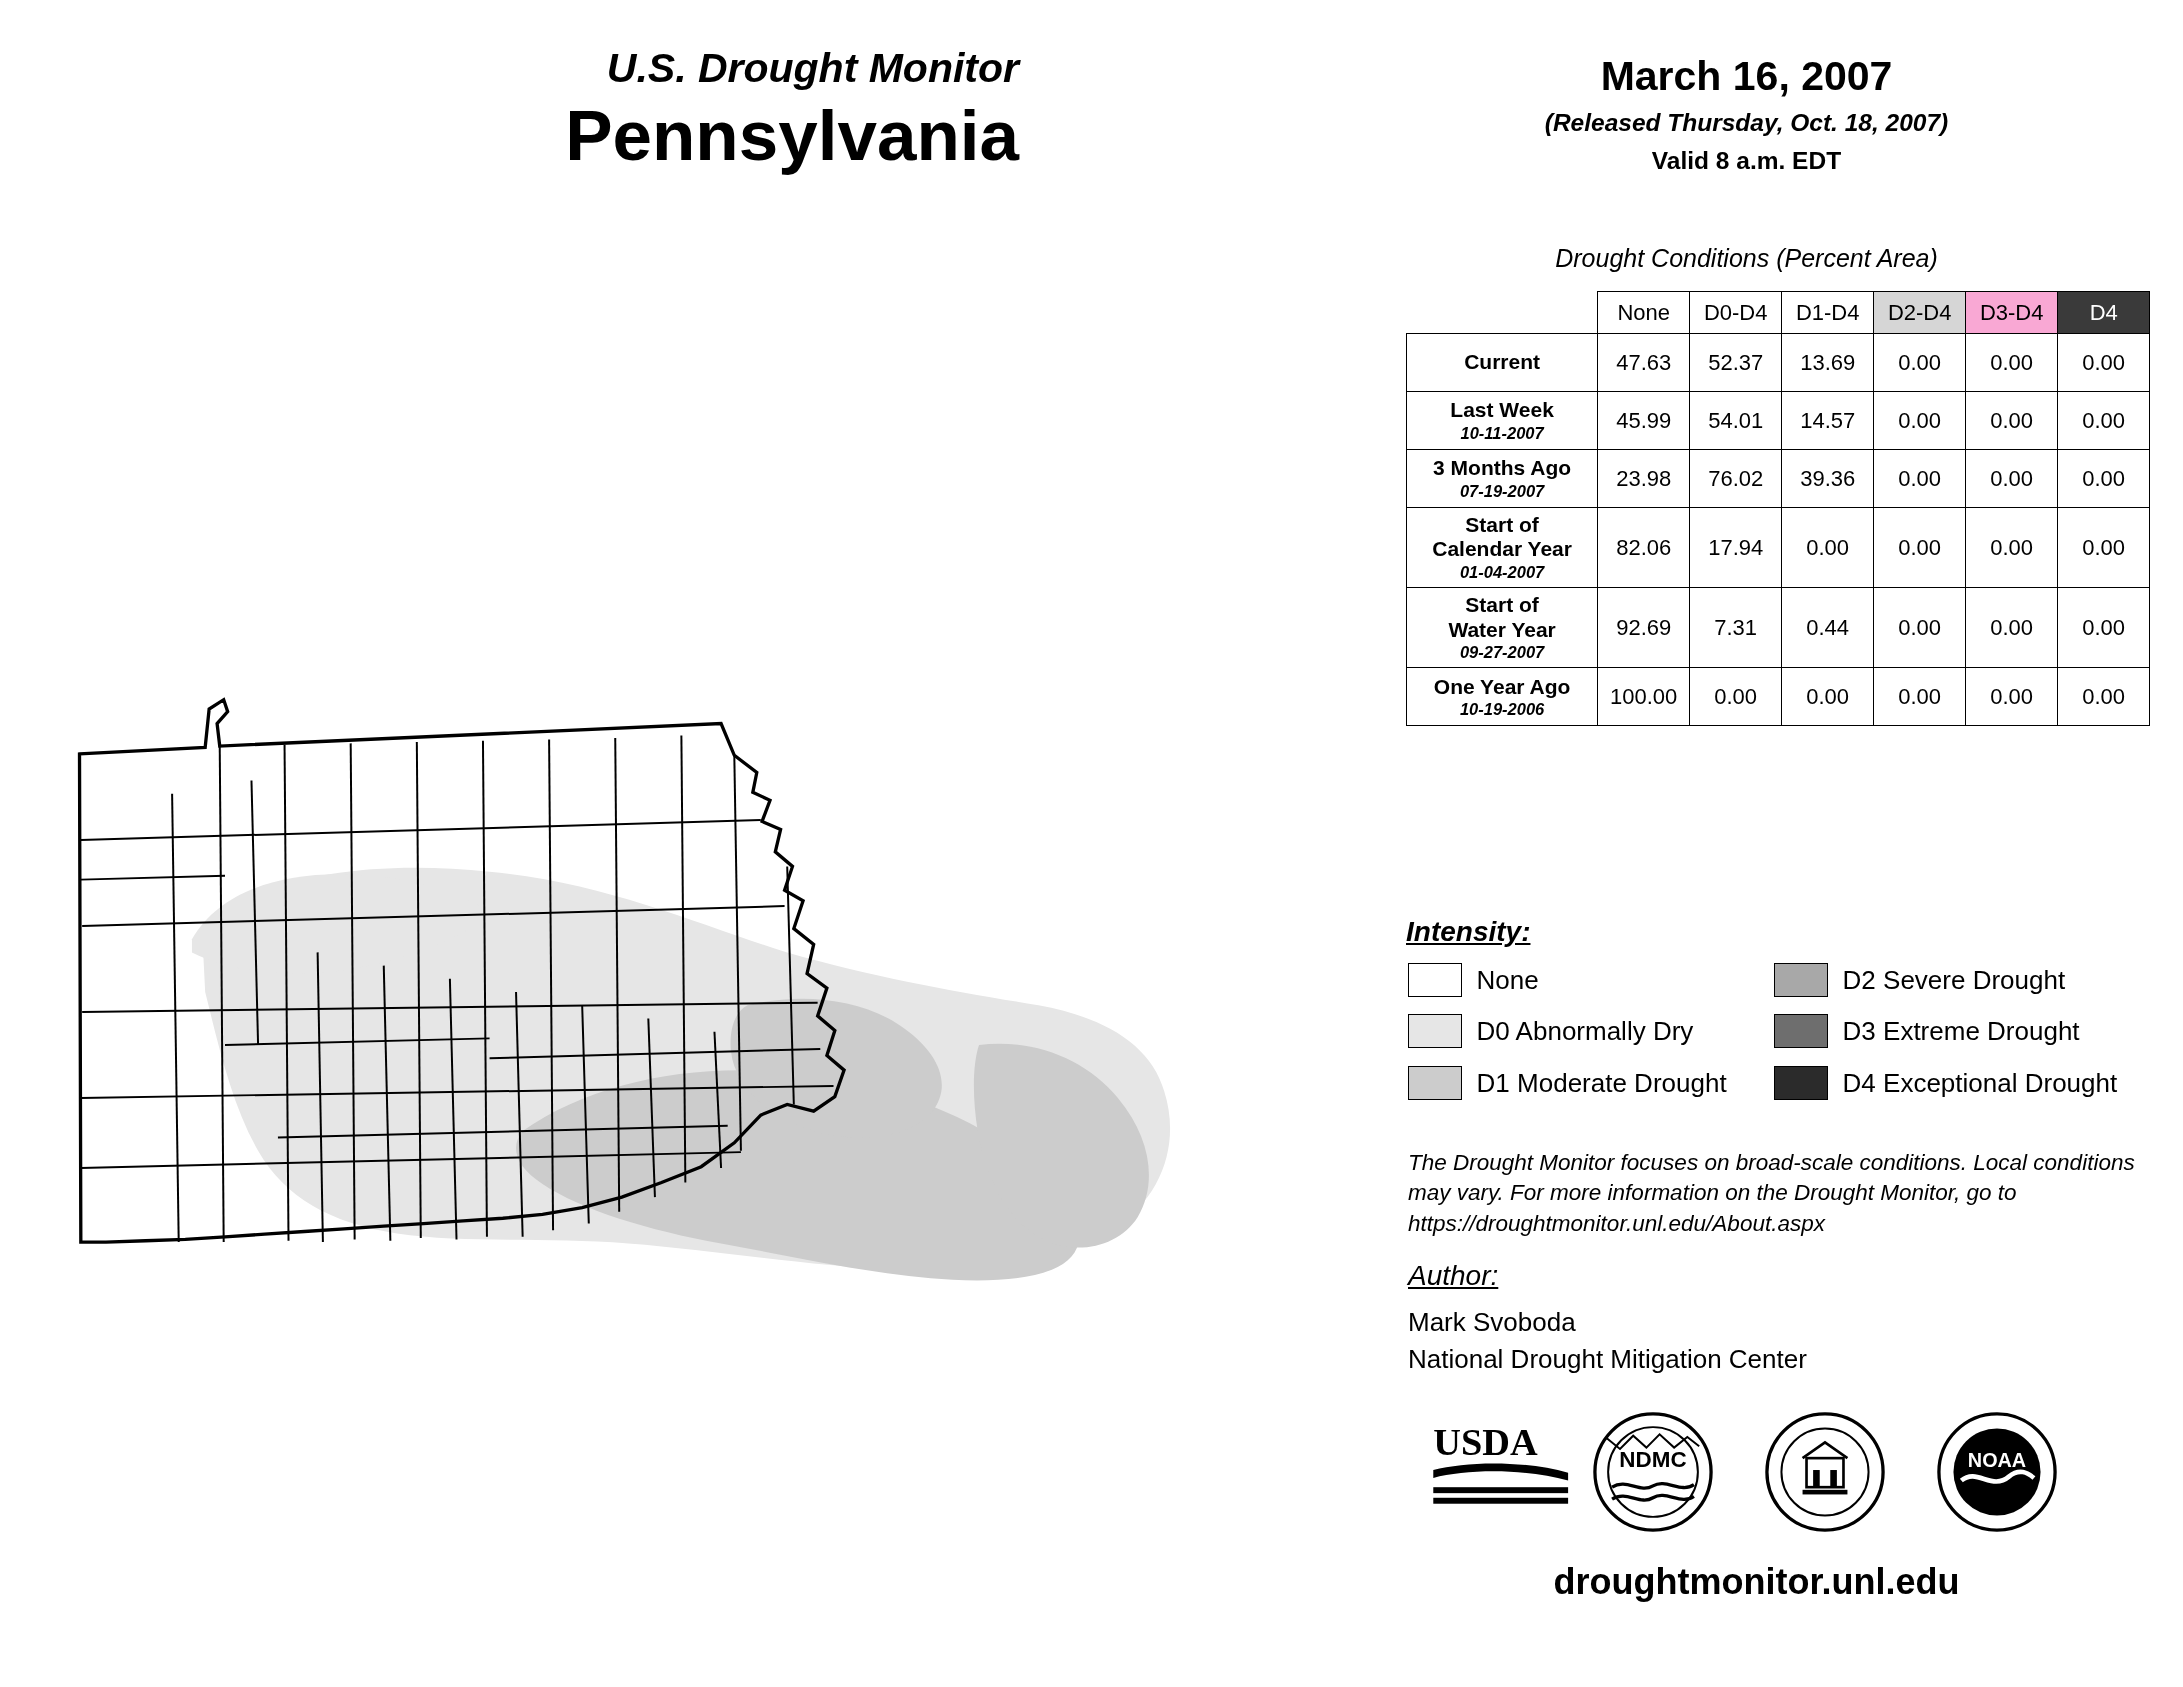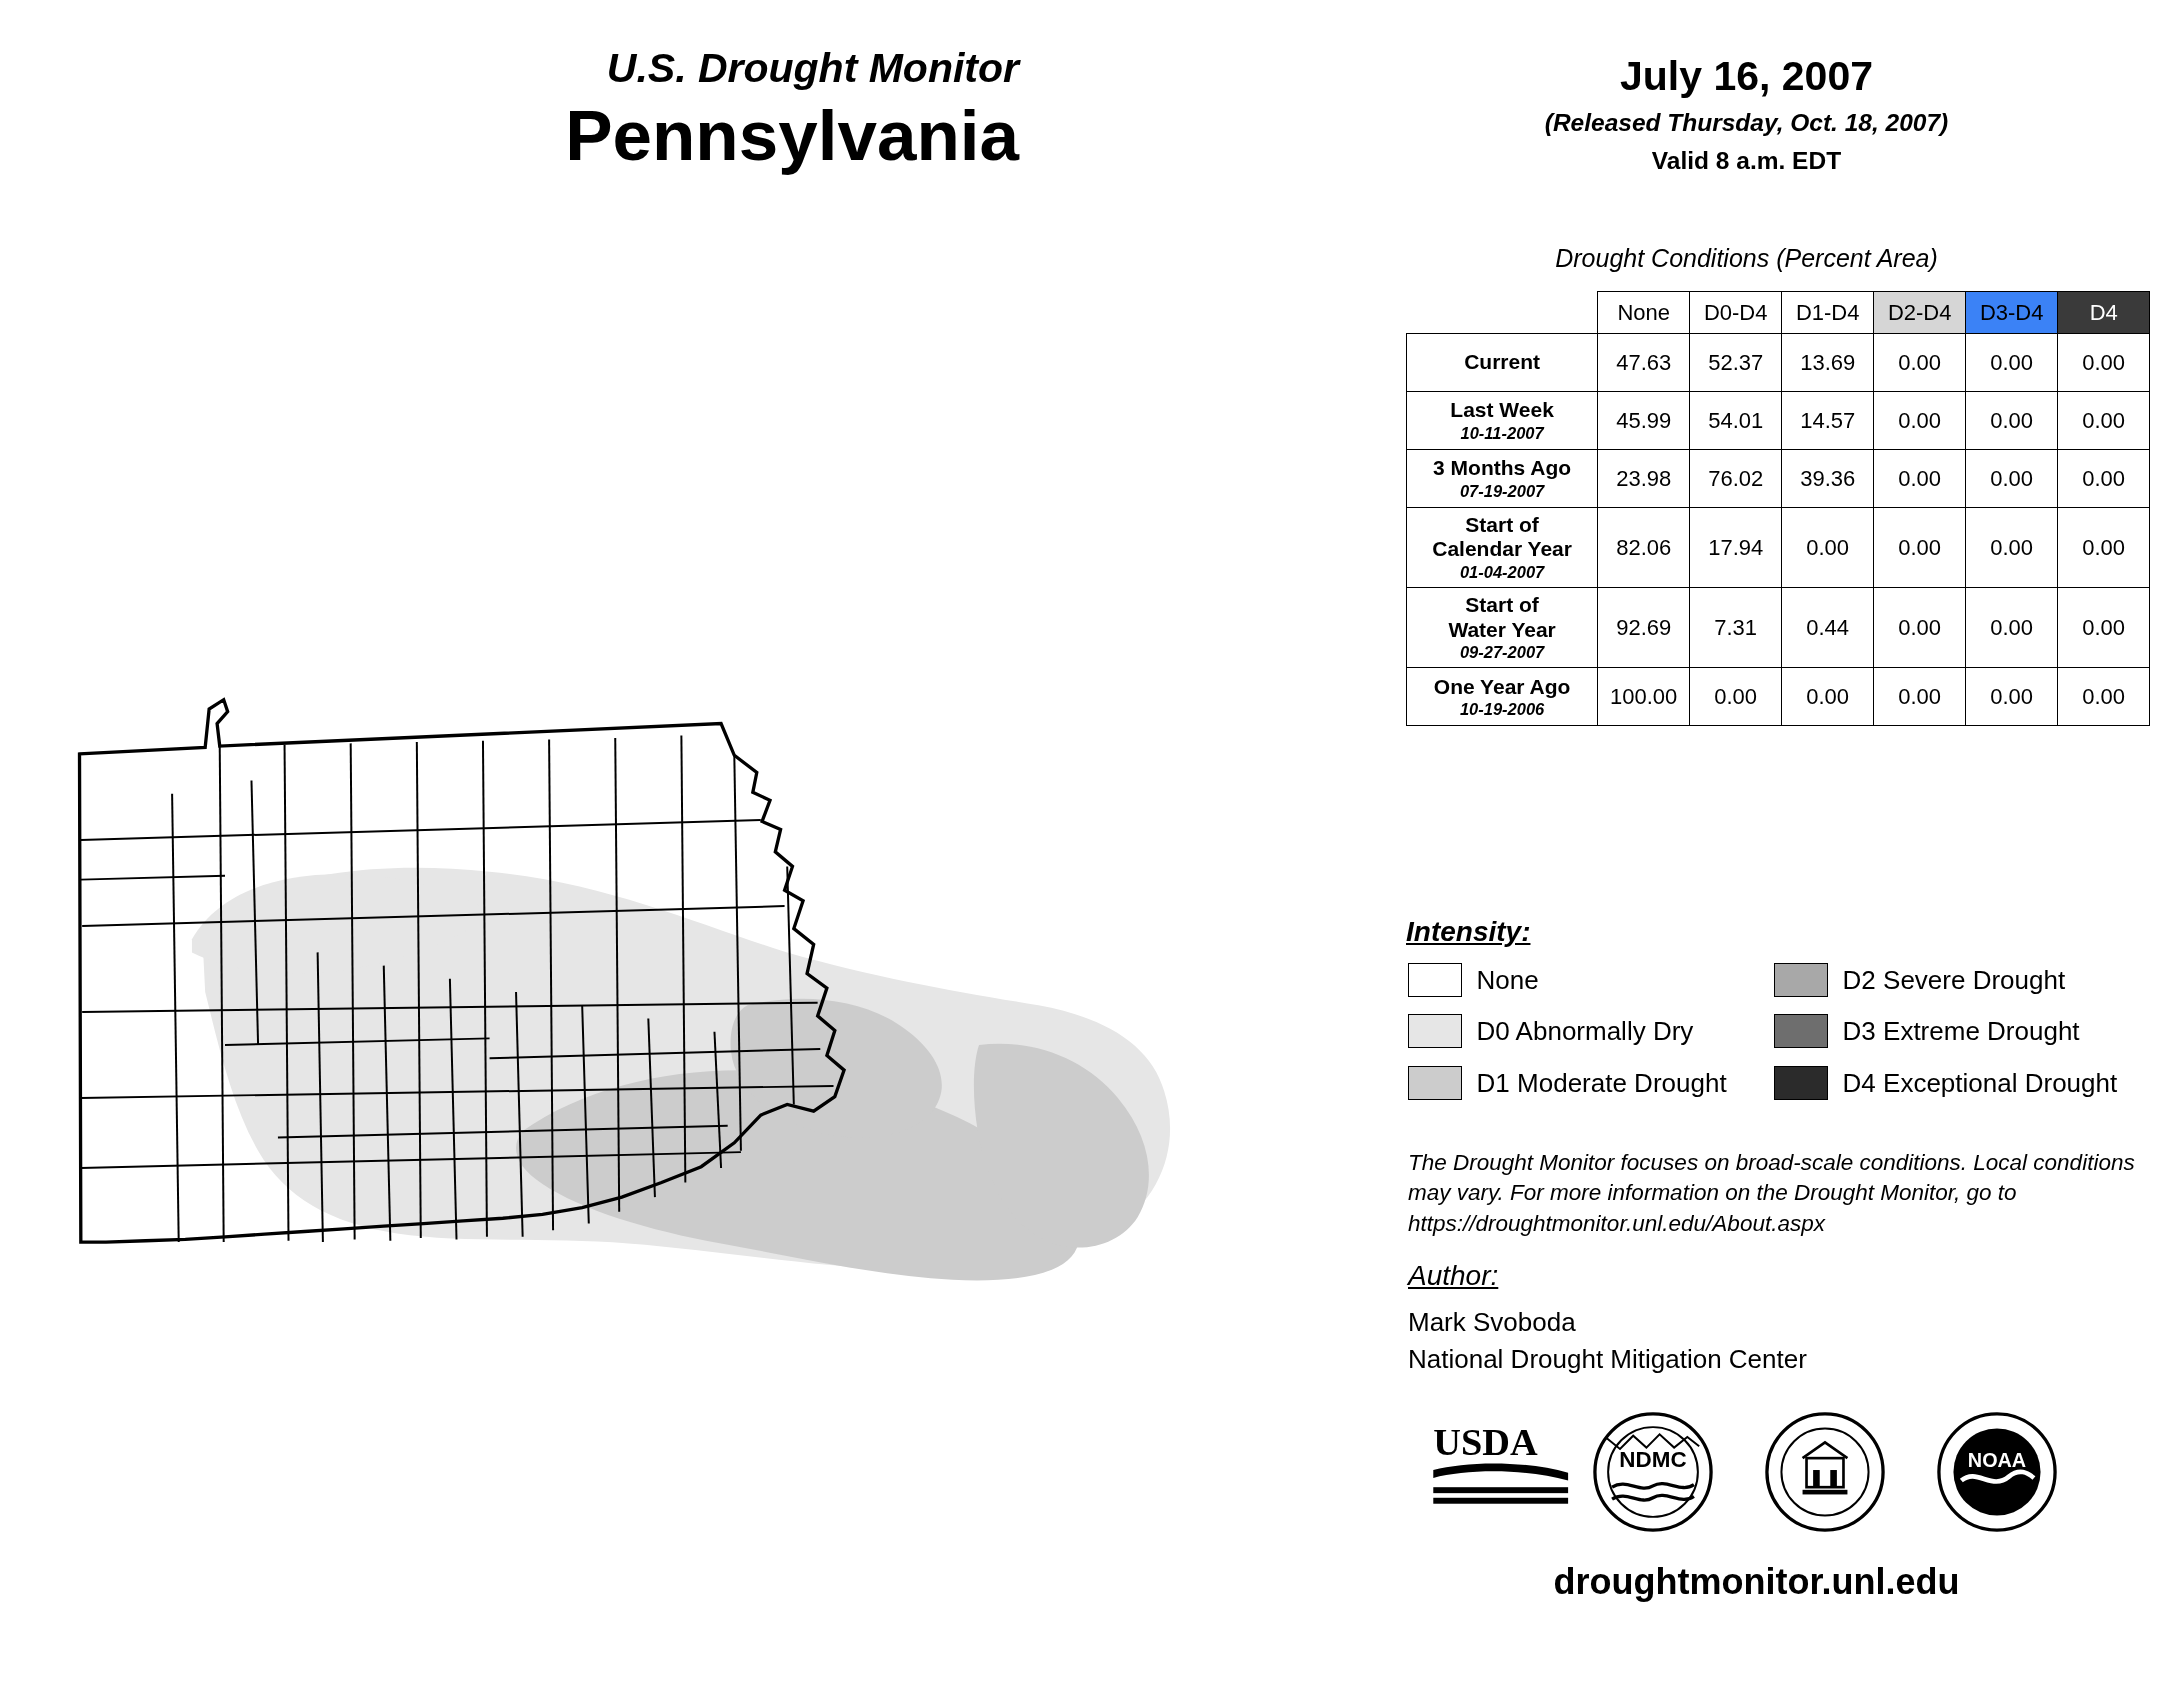--- a/index.html
+++ b/index.html
@@ -137,21 +137,21 @@
     margin-top: 1.3px;
   }
   #cond-table tbody td.val {
     height: 57px;
     font-size: 22px;
   }
   .th-none { background:#ffffff; }
   .th-d0   { background:#ffffff; }
   .th-d1   { background:#ffffff; }
   .th-d2   { background:#d6d6d6; }
-  .th-d3   { background:#3b82f6;margin-left:8px; }
+  .th-d3   { background:#f9a8d4;margin-left:8px; }
   .th-d4   { background:#3a3a3a; color:#ffffff; }
 
   
   #intensity-title {
     position: absolute;
     left: 50px;
     top: 916px;
     font-size: 28px;
     font-style: italic;
     font-weight: bold;
@@ -311,21 +311,21 @@
         <path d="M640,720 L1140,706"></path>
         <path d="M320,840 L1000,822"></path>
       </g>
     </svg>
   </div>
 </div>
 
 <div id="right-panel">
 
   <div id="date-block">
-    <div id="valid-date">July 16, 2007</div>
+    <div id="valid-date">March 16, 2007</div>
     <div id="released">(Released Thursday, Oct. 18, 2007)</div>
     <div id="valid-time">Valid 8 a.m. EDT</div>
   </div>
 
   <div id="table-caption">Drought Conditions (Percent Area)</div>
 
   <table id="cond-table">
     <thead>
       <tr>
         <th class="hdr-blank"></th>

